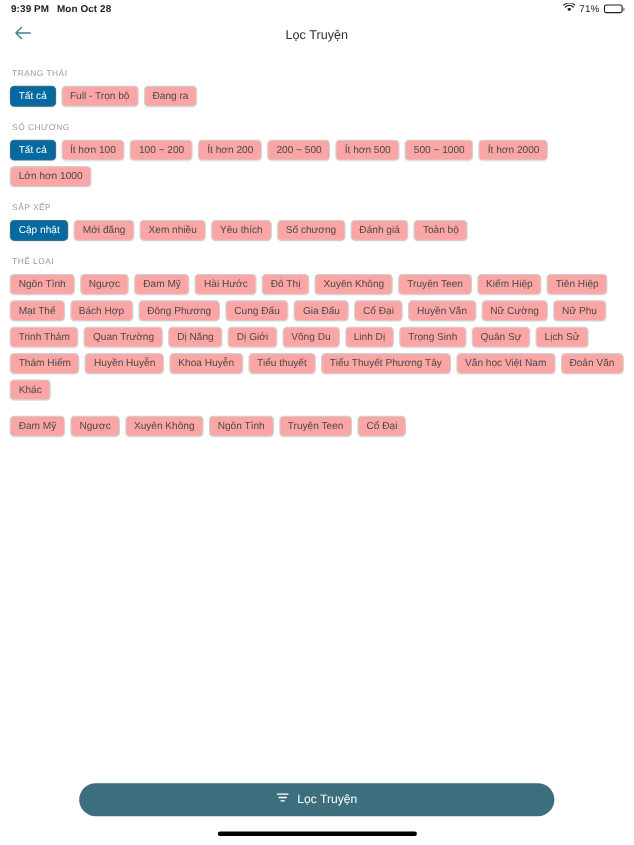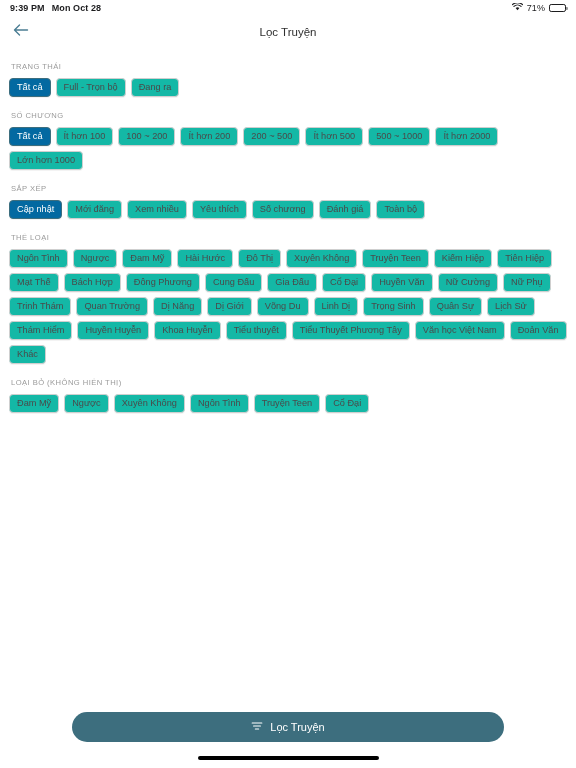--- a/index.html
+++ b/index.html
@@ -98,21 +98,21 @@
     gap: 5px 5px;
   }
   .chip {
     display: inline-flex;
     align-items: center;
     justify-content: center;
     height: 19px;
     padding: 0 7px;
     border: 1px solid #cfcfcf;
     border-radius: 4px;
-    background: #14b8a6;
+    background: #fca5a5;
     color: #4a4a4a;
     font-size: 9.2px;
     line-height: 1;
     white-space: nowrap;
     cursor: pointer;
     box-shadow: 0 0.5px 0.8px rgba(0,0,0,0.05);
   }
   .chip.selected {
     background: #0369a1;
     border-color: #3d6e7e;
@@ -252,21 +252,20 @@
         <div class="chip">Huyền Huyễn</div>
         <div class="chip">Khoa Huyễn</div>
         <div class="chip">Tiểu thuyết</div>
         <div class="chip">Tiểu Thuyết Phương Tây</div>
         <div class="chip">Văn học Việt Nam</div>
         <div class="chip">Đoản Văn</div>
         <div class="chip">Khác</div>
       </div>
     </div>
     <div class="section">
-      <div class="section-title">LOẠI BỎ (KHÔNG HIỂN THỊ)</div>
       <div class="chip-row">
         <div class="chip">Đam Mỹ</div>
         <div class="chip">Ngược</div>
         <div class="chip">Xuyên Không</div>
         <div class="chip">Ngôn Tình</div>
         <div class="chip">Truyện Teen</div>
         <div class="chip">Cổ Đại</div>
       </div>
     </div>
   </div>

